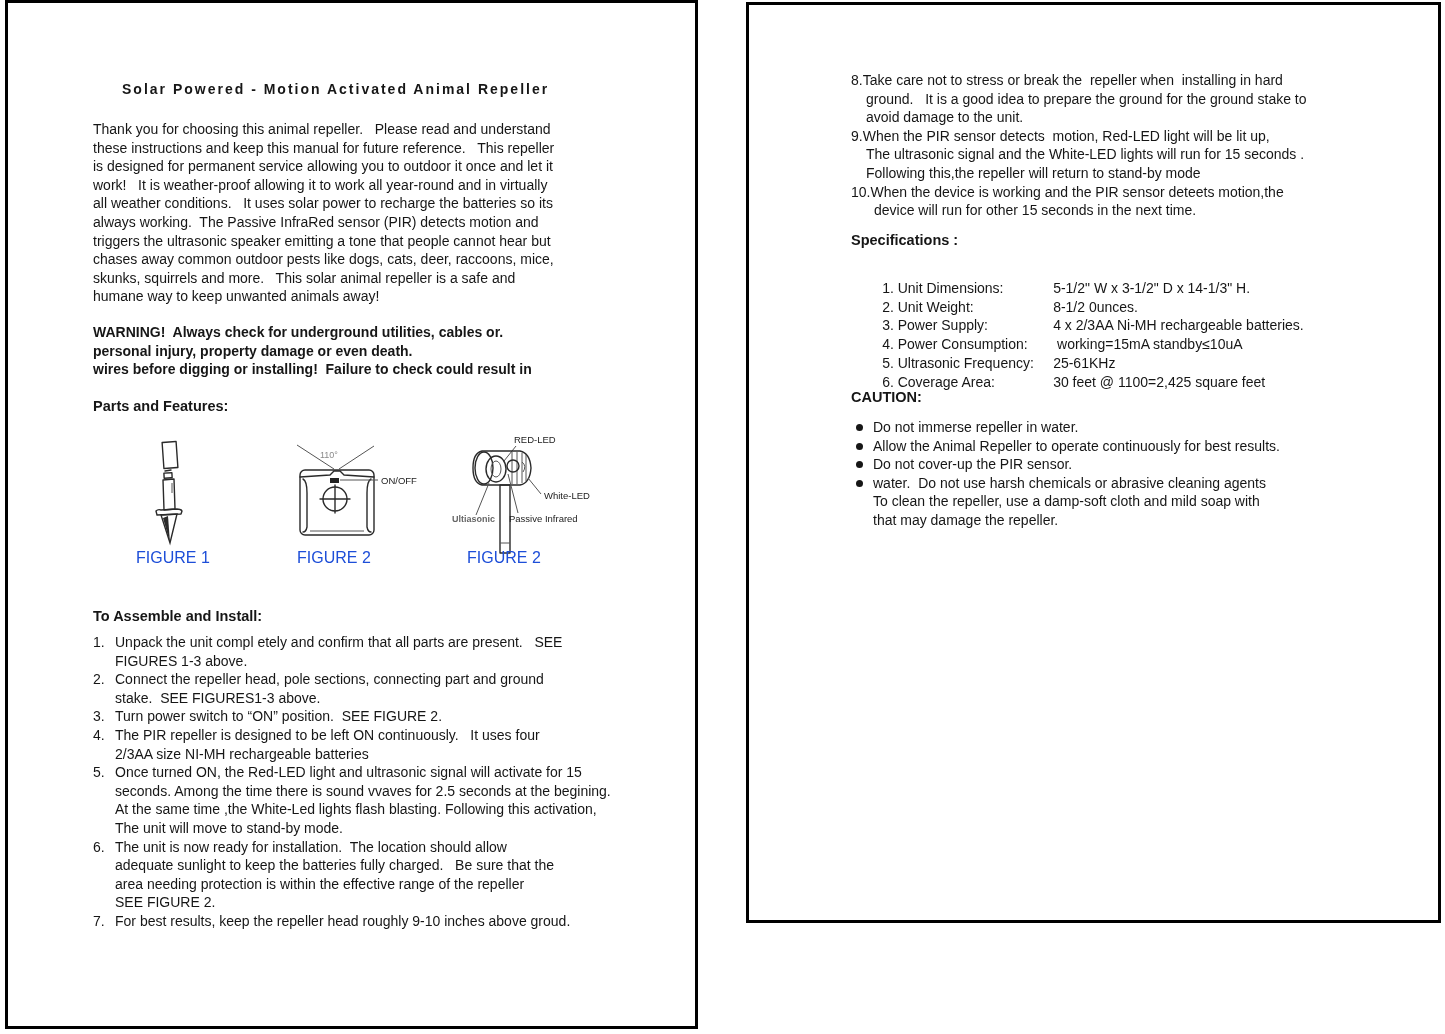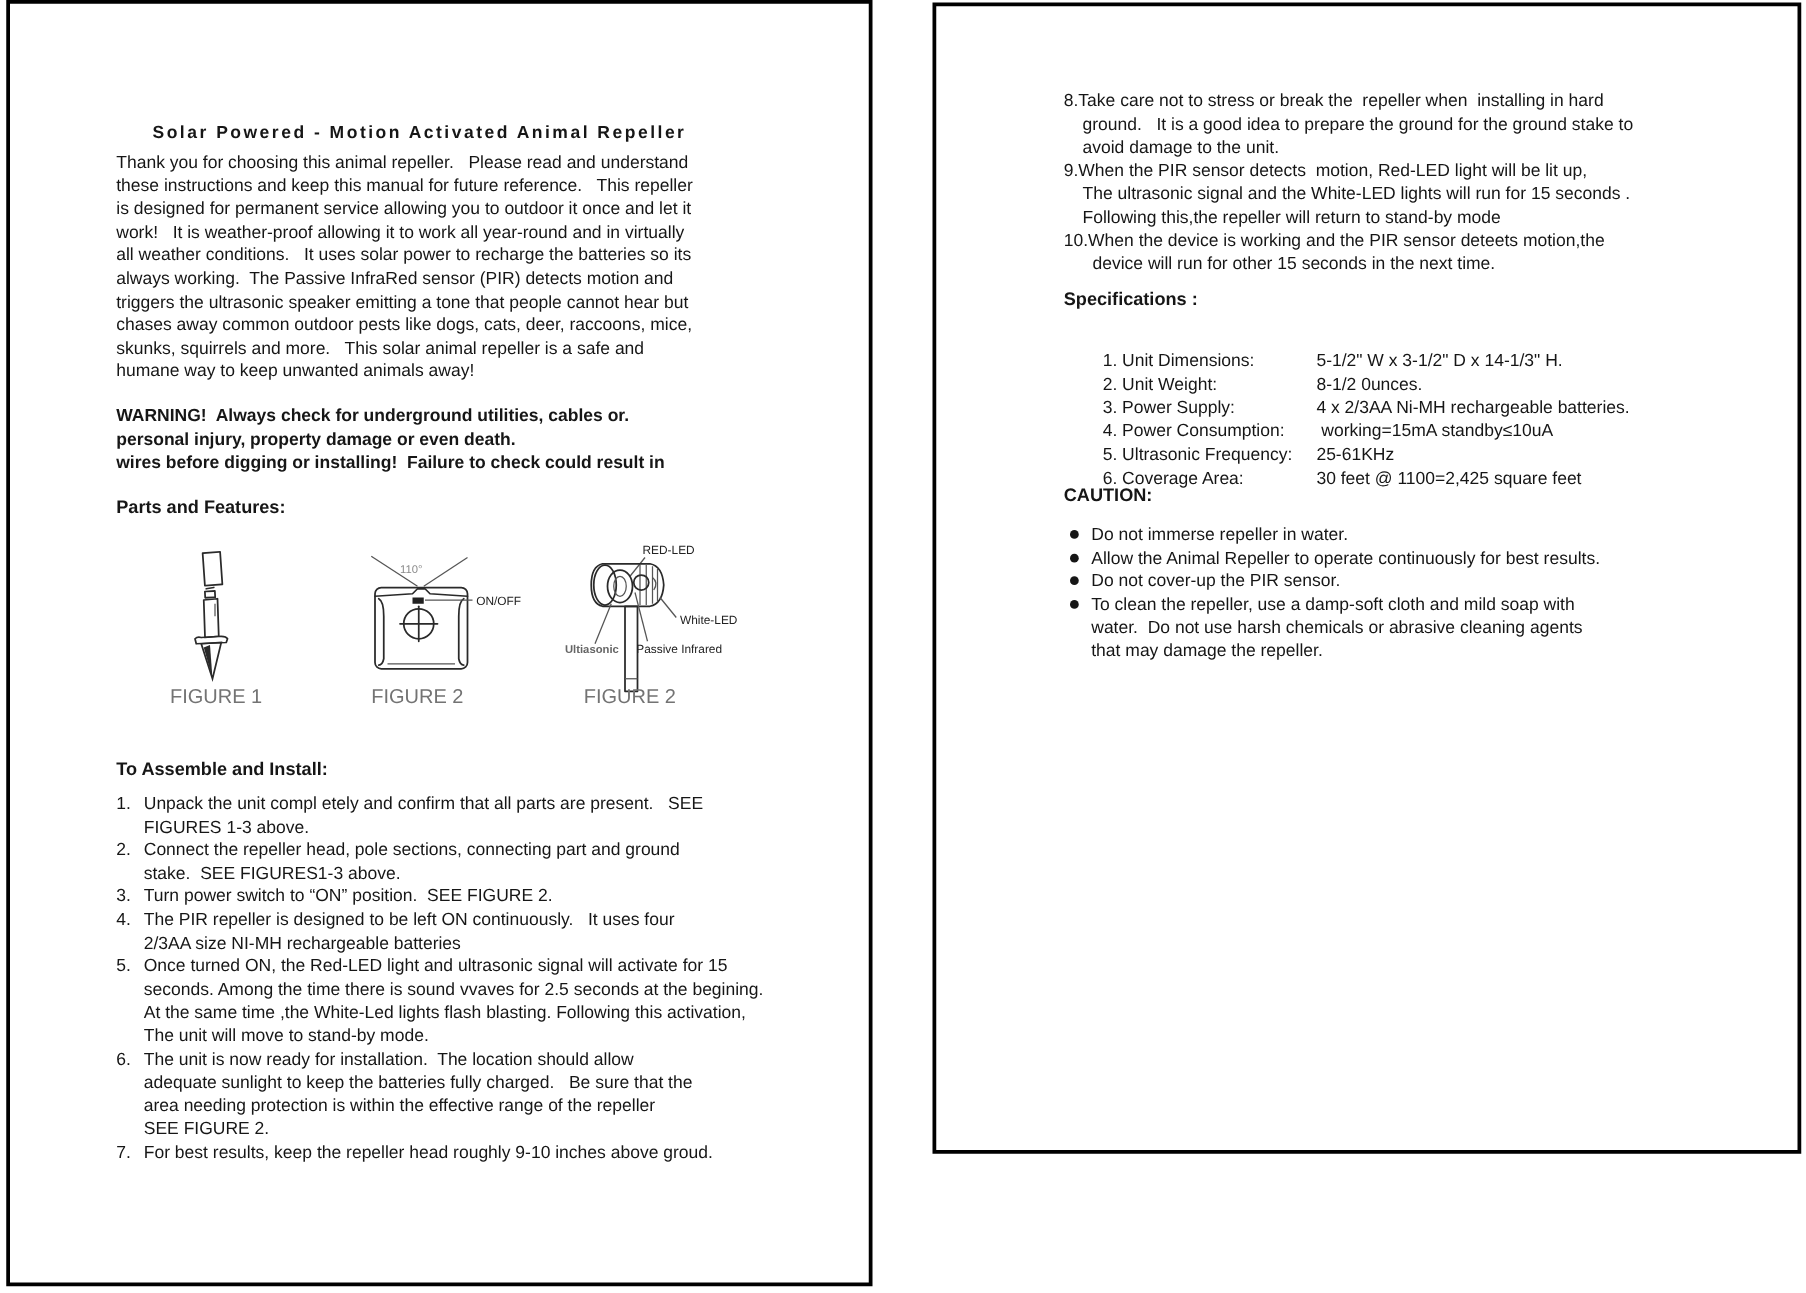--- a/index.html
+++ b/index.html
@@ -12,21 +12,21 @@
   .line{white-space:pre;font-size:14px;line-height:18.6px;height:18.6px;}
   .abs{position:absolute;}
 
   .p1-title{font-size:14px;font-weight:bold;letter-spacing:2px;white-space:pre;}
   .bold .line{font-weight:bold;}
   .heading{font-size:14.5px;font-weight:bold;white-space:pre;}
 
   .li{position:relative;padding-left:22px;}
   .num{position:absolute;left:0;top:0;font-size:14px;line-height:18.6px;}
 
-  .caption{font-size:16px;white-space:pre;color:#737373;}
+  .caption{font-size:16px;white-space:pre;color:#1d4ed8;}
 
   .cont{padding-left:15px;}
   .cont-wide{padding-left:23px;}
 
   .spec-row{white-space:pre;font-size:14px;line-height:18.8px;height:18.8px;}
   .spec-label{display:inline-block;min-width:171px;white-space:pre;}
   .spec-value{white-space:pre;}
 
   .caution-item{display:flex;align-items:flex-start;}
   .bullet-dot{flex:none;width:7px;height:7px;border-radius:50%;background:#161616;
@@ -39,21 +39,21 @@
   svg text.gray{fill:#8a8a8a;font-size:9px;}
   svg text.small-bold{font-weight:bold;fill:#666;font-size:9px;}
 </style>
 </head>
 <body>
 
 <div class="canvas">
 
   <div class="page" id="page-left">
 
-    <div class="abs p1-title" style="left:114px;top:94px;">Solar Powered - Motion Activated Animal Repeller</div>
+    <div class="abs p1-title" style="left:114px;top:78px;">Solar Powered - Motion Activated Animal Repeller</div>
 
     <div class="abs" style="left:85px;top:117px;">
       <div class="line">Thank you for choosing this animal repeller.   Please read and understand</div>
       <div class="line">these instructions and keep this manual for future reference.   This repeller</div>
       <div class="line">is designed for permanent service allowing you to outdoor it once and let it</div>
       <div class="line">work!   It is weather-proof allowing it to work all year-round and in virtually</div>
       <div class="line">all weather conditions.   It uses solar power to recharge the batteries so its</div>
       <div class="line">always working.  The Passive InfraRed sensor (PIR) detects motion and</div>
       <div class="line">triggers the ultrasonic speaker emitting a tone that people cannot hear but</div>
       <div class="line">chases away common outdoor pests like dogs, cats, deer, raccoons, mice,</div>
@@ -228,21 +228,21 @@
       </div>
       <div class="caution-item">
         <span class="bullet-dot"></span>
         <div>
           <div class="line">Do not cover-up the PIR sensor.</div>
         </div>
       </div>
       <div class="caution-item">
         <span class="bullet-dot"></span>
         <div>
+          <div class="line">water.  Do not use harsh chemicals or abrasive cleaning agents</div>
           <div class="line">To clean the repeller, use a damp-soft cloth and mild soap with</div>
-          <div class="line">water.  Do not use harsh chemicals or abrasive cleaning agents</div>
           <div class="line">that may damage the repeller.</div>
         </div>
       </div>
     </div>
 
   </div>
 </div>
 
 </body></html>

